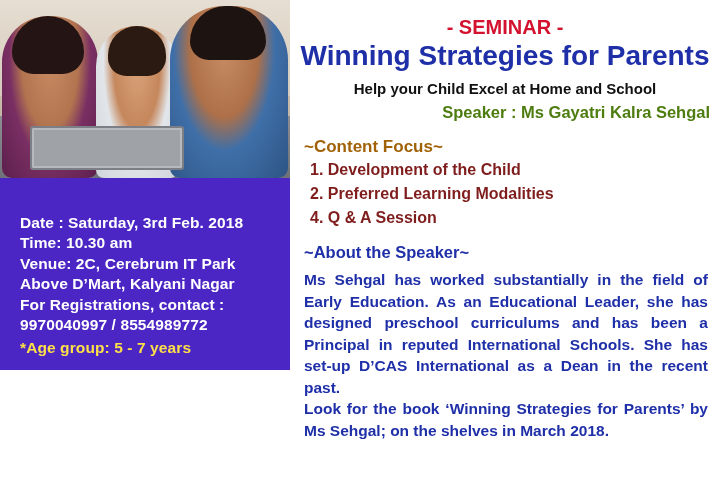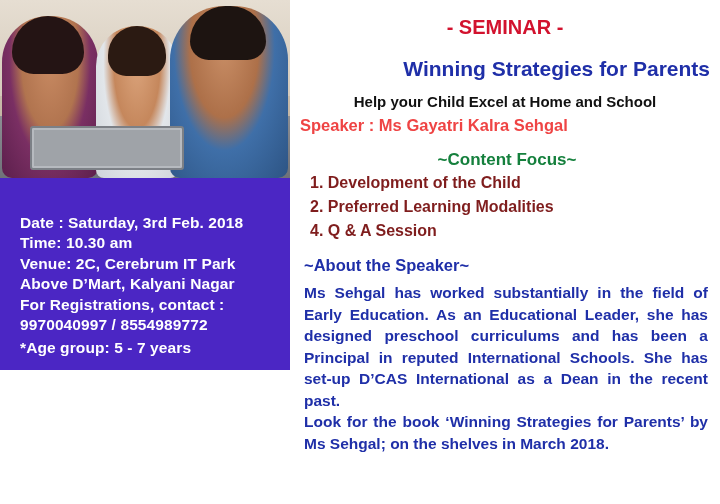--- a/index.html
+++ b/index.html
@@ -105,21 +105,21 @@
     bottom: 12px;
     width: 256px;
     color: #ffffff;
     font-weight: bold;
     font-size: 15.5px;
     line-height: 20.5px;
     letter-spacing: 0.1px;
   }
   .left-text .line { white-space: nowrap; }
   .left-text .age {
-    color: #ffffff;
+    color: #fde047;
     margin-top: 2px;
   }
 
   
   .right-col {
     position: relative;
     width: 430px;
     height: 420px;
     flex: 0 0 430px;
     background: #ffffff;
@@ -129,52 +129,51 @@
 
   .seminar-label {
     text-align: center;
     color: #d2122e;
     font-weight: bold;
     font-size: 20px;
     line-height: 26px;
     margin-top: 8px;
   }
   .main-title {
-    text-align: right;
+    text-align: center;
     color: #1f2fa8;
     font-weight: bold;
-    font-size: 21px;
+    font-size: 28px;
     line-height: 28px;
-    margin-top: 15px;
+    margin-top: 2px;
   }
   .subtitle {
     text-align: center;
     color: #111111;
     font-weight: bold;
     font-size: 15px;
     line-height: 22px;
     margin-top: 8px;
   }
   .speaker {
-    text-align: left;
-    color: #ef4444;
+    text-align: right;
+    color: #4d7c0f;
     font-weight: bold;
     font-size: 16.5px;
     line-height: 22px;
     margin-top: 1px;
   }
 
   .content-focus-head {
-    color: #15803d;
+    color: #a16207;
     font-weight: bold;
     font-size: 17px;
     line-height: 23px;
     margin-top: 12px;
     padding-left: 4px;
-    text-align: center;
   }
   .focus-list {
     margin: 0;
     padding: 0 0 0 10px;
     list-style: none;
   }
   .focus-list li {
     color: #7f1d1d;
     font-weight: bold;
     font-size: 16px;

